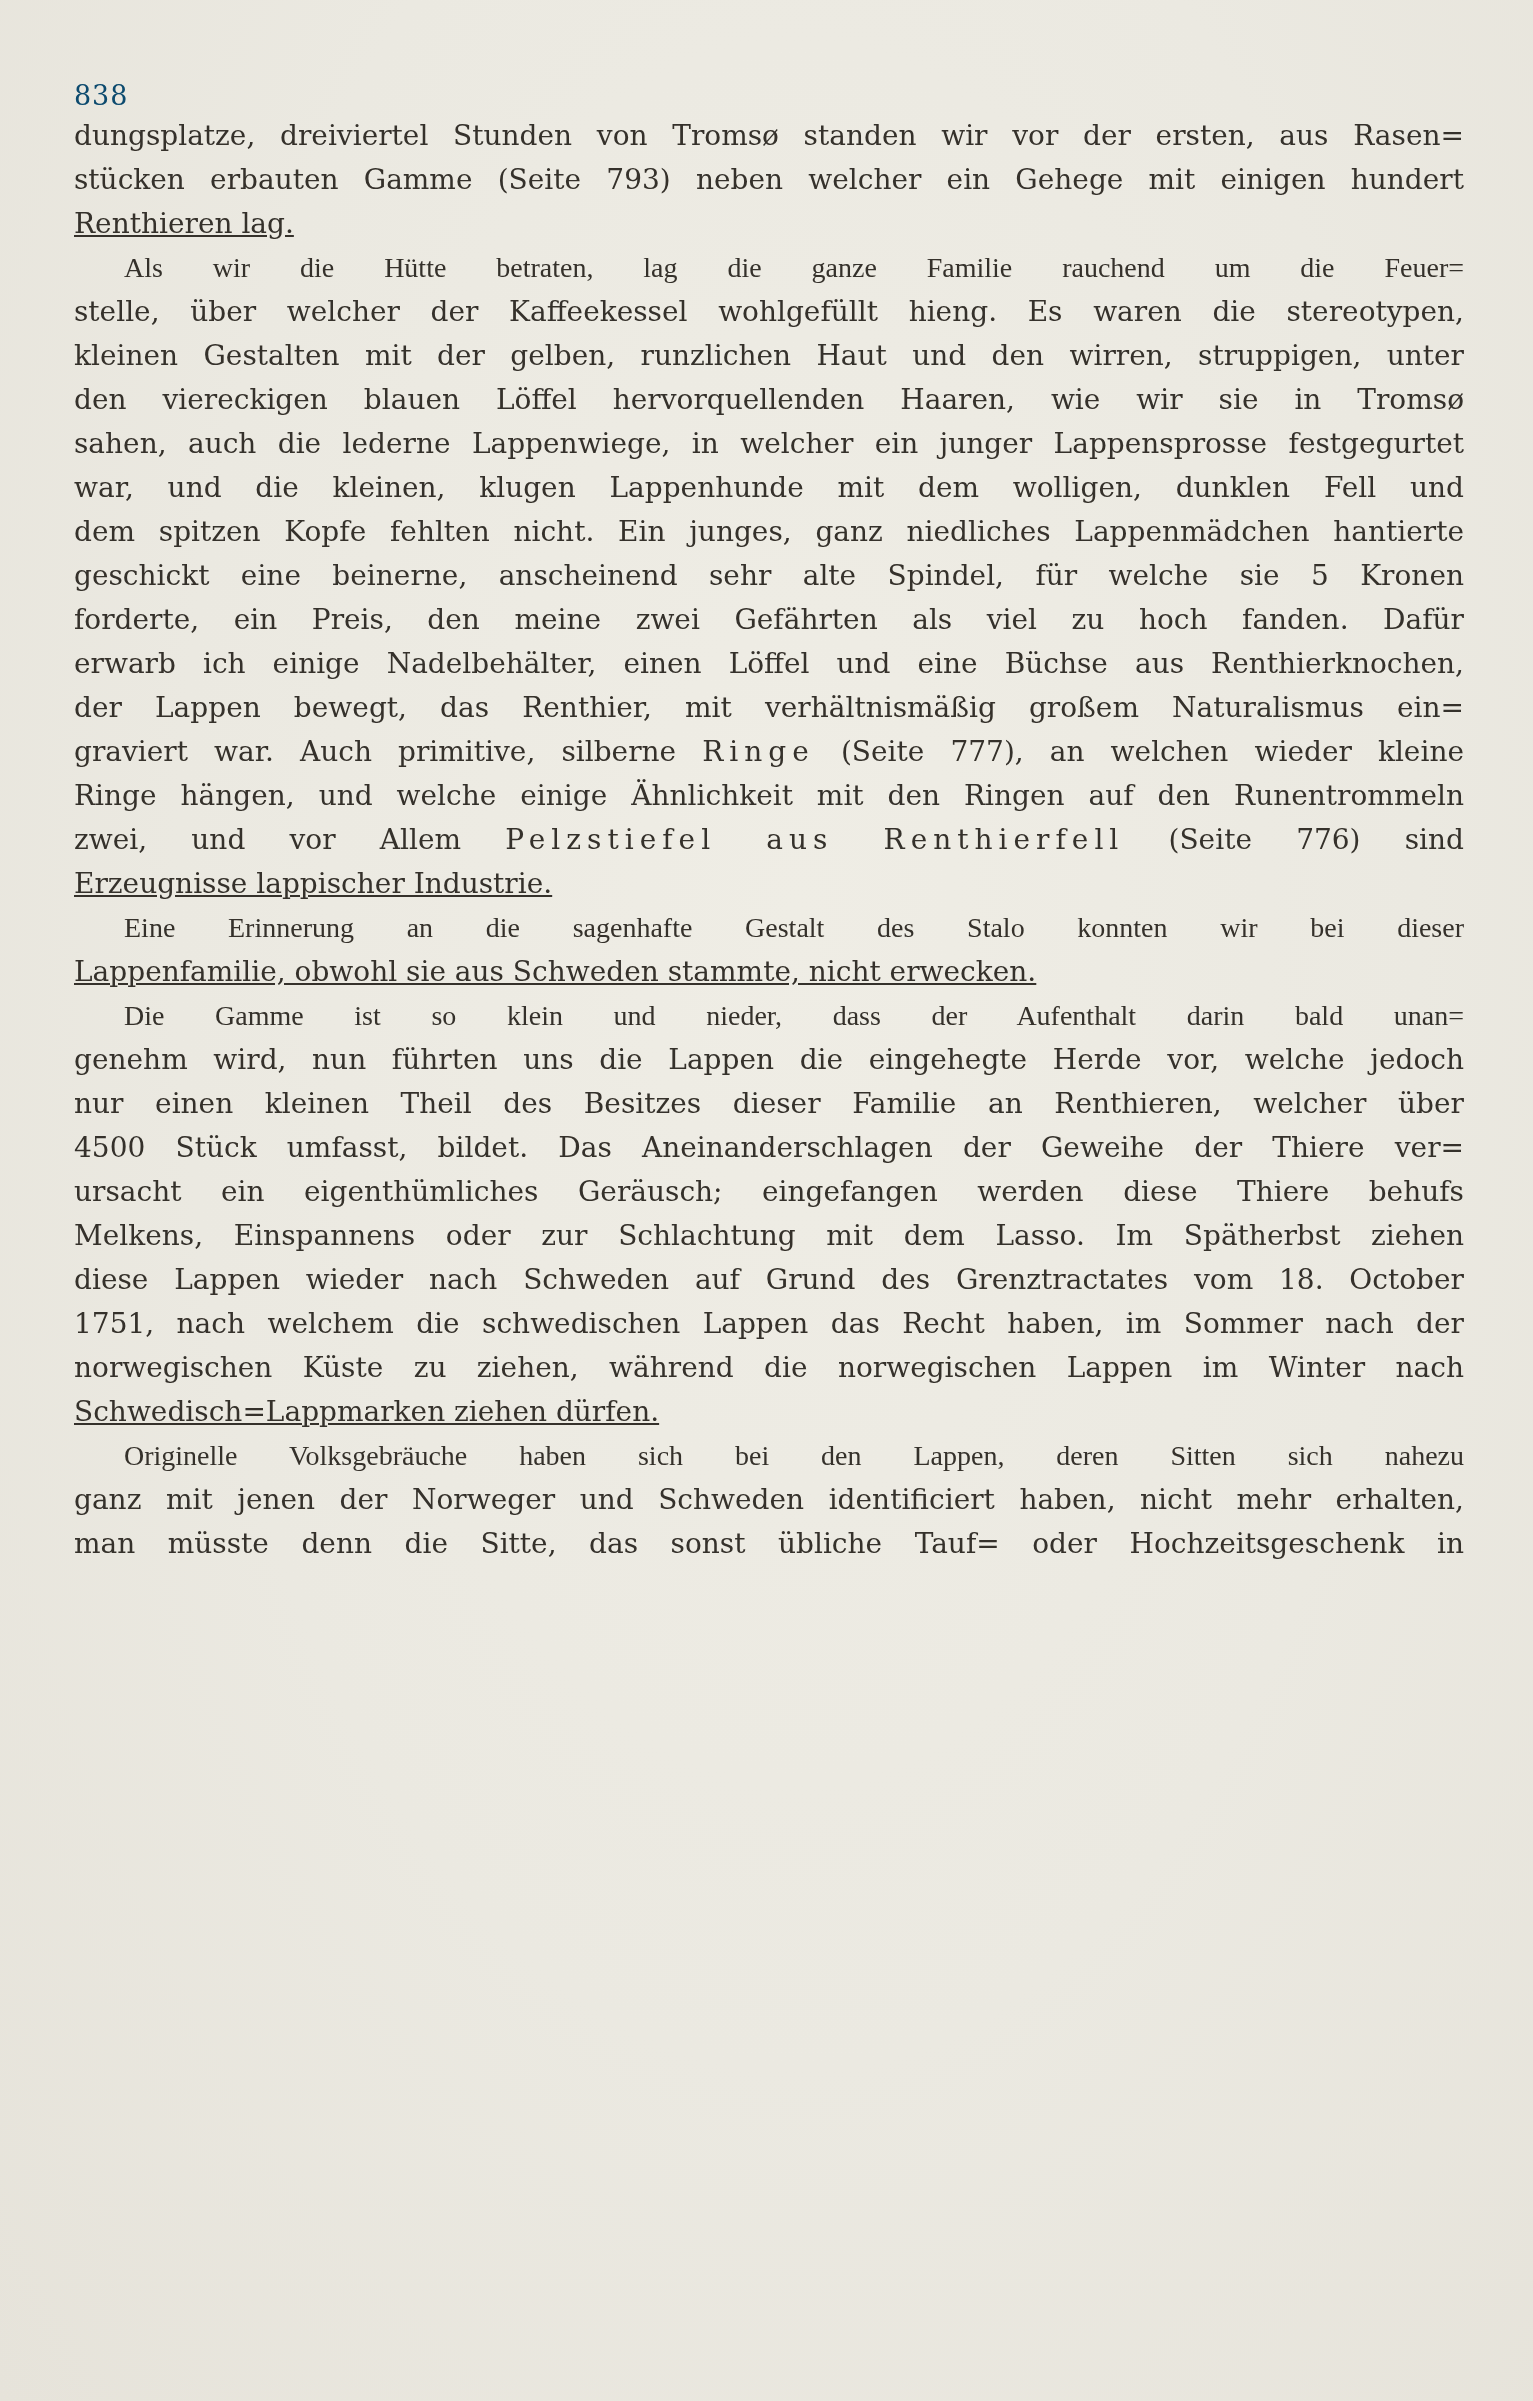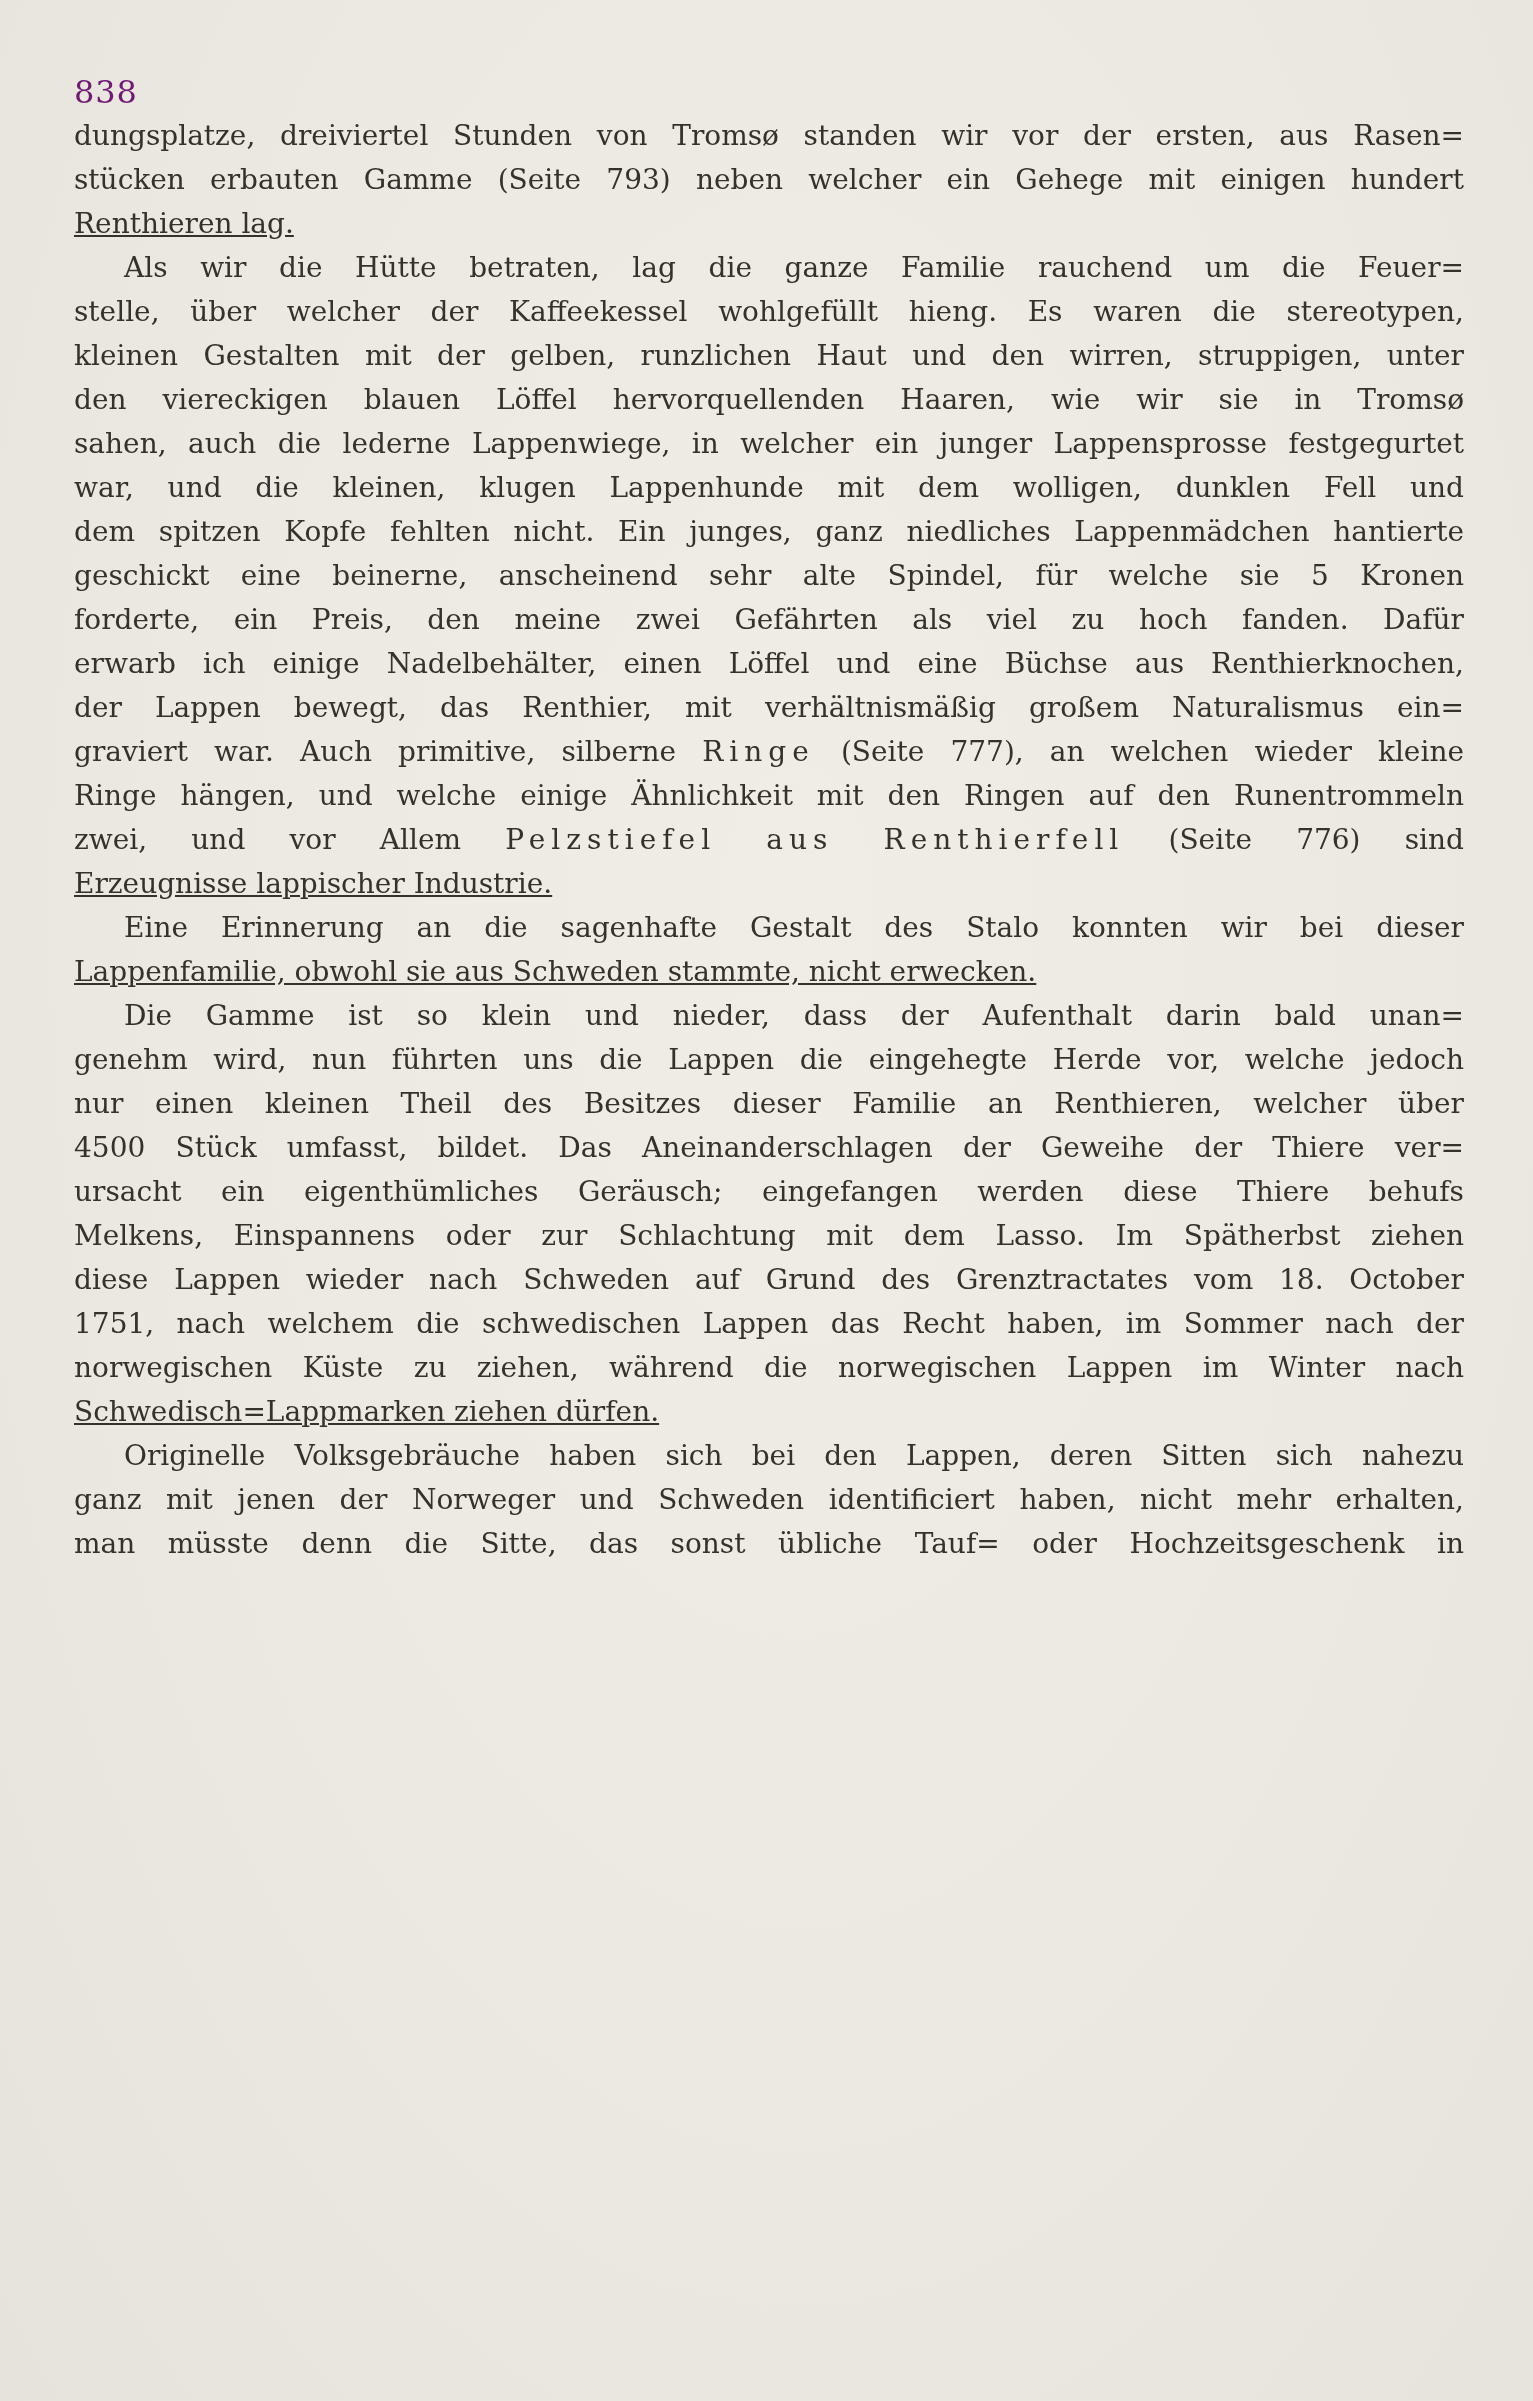--- a/index.html
+++ b/index.html
@@ -15,24 +15,24 @@
     color: #332f29;
     overflow: hidden;
   }
   .paper {
     position: absolute;
     inset: 0;
   }
   .page-number {
     position: absolute;
     left: 74px;
-    top: 73px;
-    font-size: 32px;
+    top: 80px;
+    font-size: 27px;
     letter-spacing: 0.9px;
-    color: #701a75;
+    color: #0c4a6e;
   }
   .text-block {
     position: absolute;
     left: 74px;
     top: 114px;
     width: 1390px;
   }
   .line {
     font-size: 28px;
     line-height: 44px;
@@ -41,20 +41,21 @@
     text-align: justify;
     text-align-last: justify;
     color: #35312b;
   }
   .line.end {
     text-align-last: left;
     text-decoration: underline;
   }
   .line.indent {
     padding-left: 50px;
+    font-family: Liberation Serif, serif;
   }
   .sperr {
     letter-spacing: 6px;
   }
 </style>
 </head>
 <body>
 
 <div class="paper">
   <div class="page-number">838</div>

